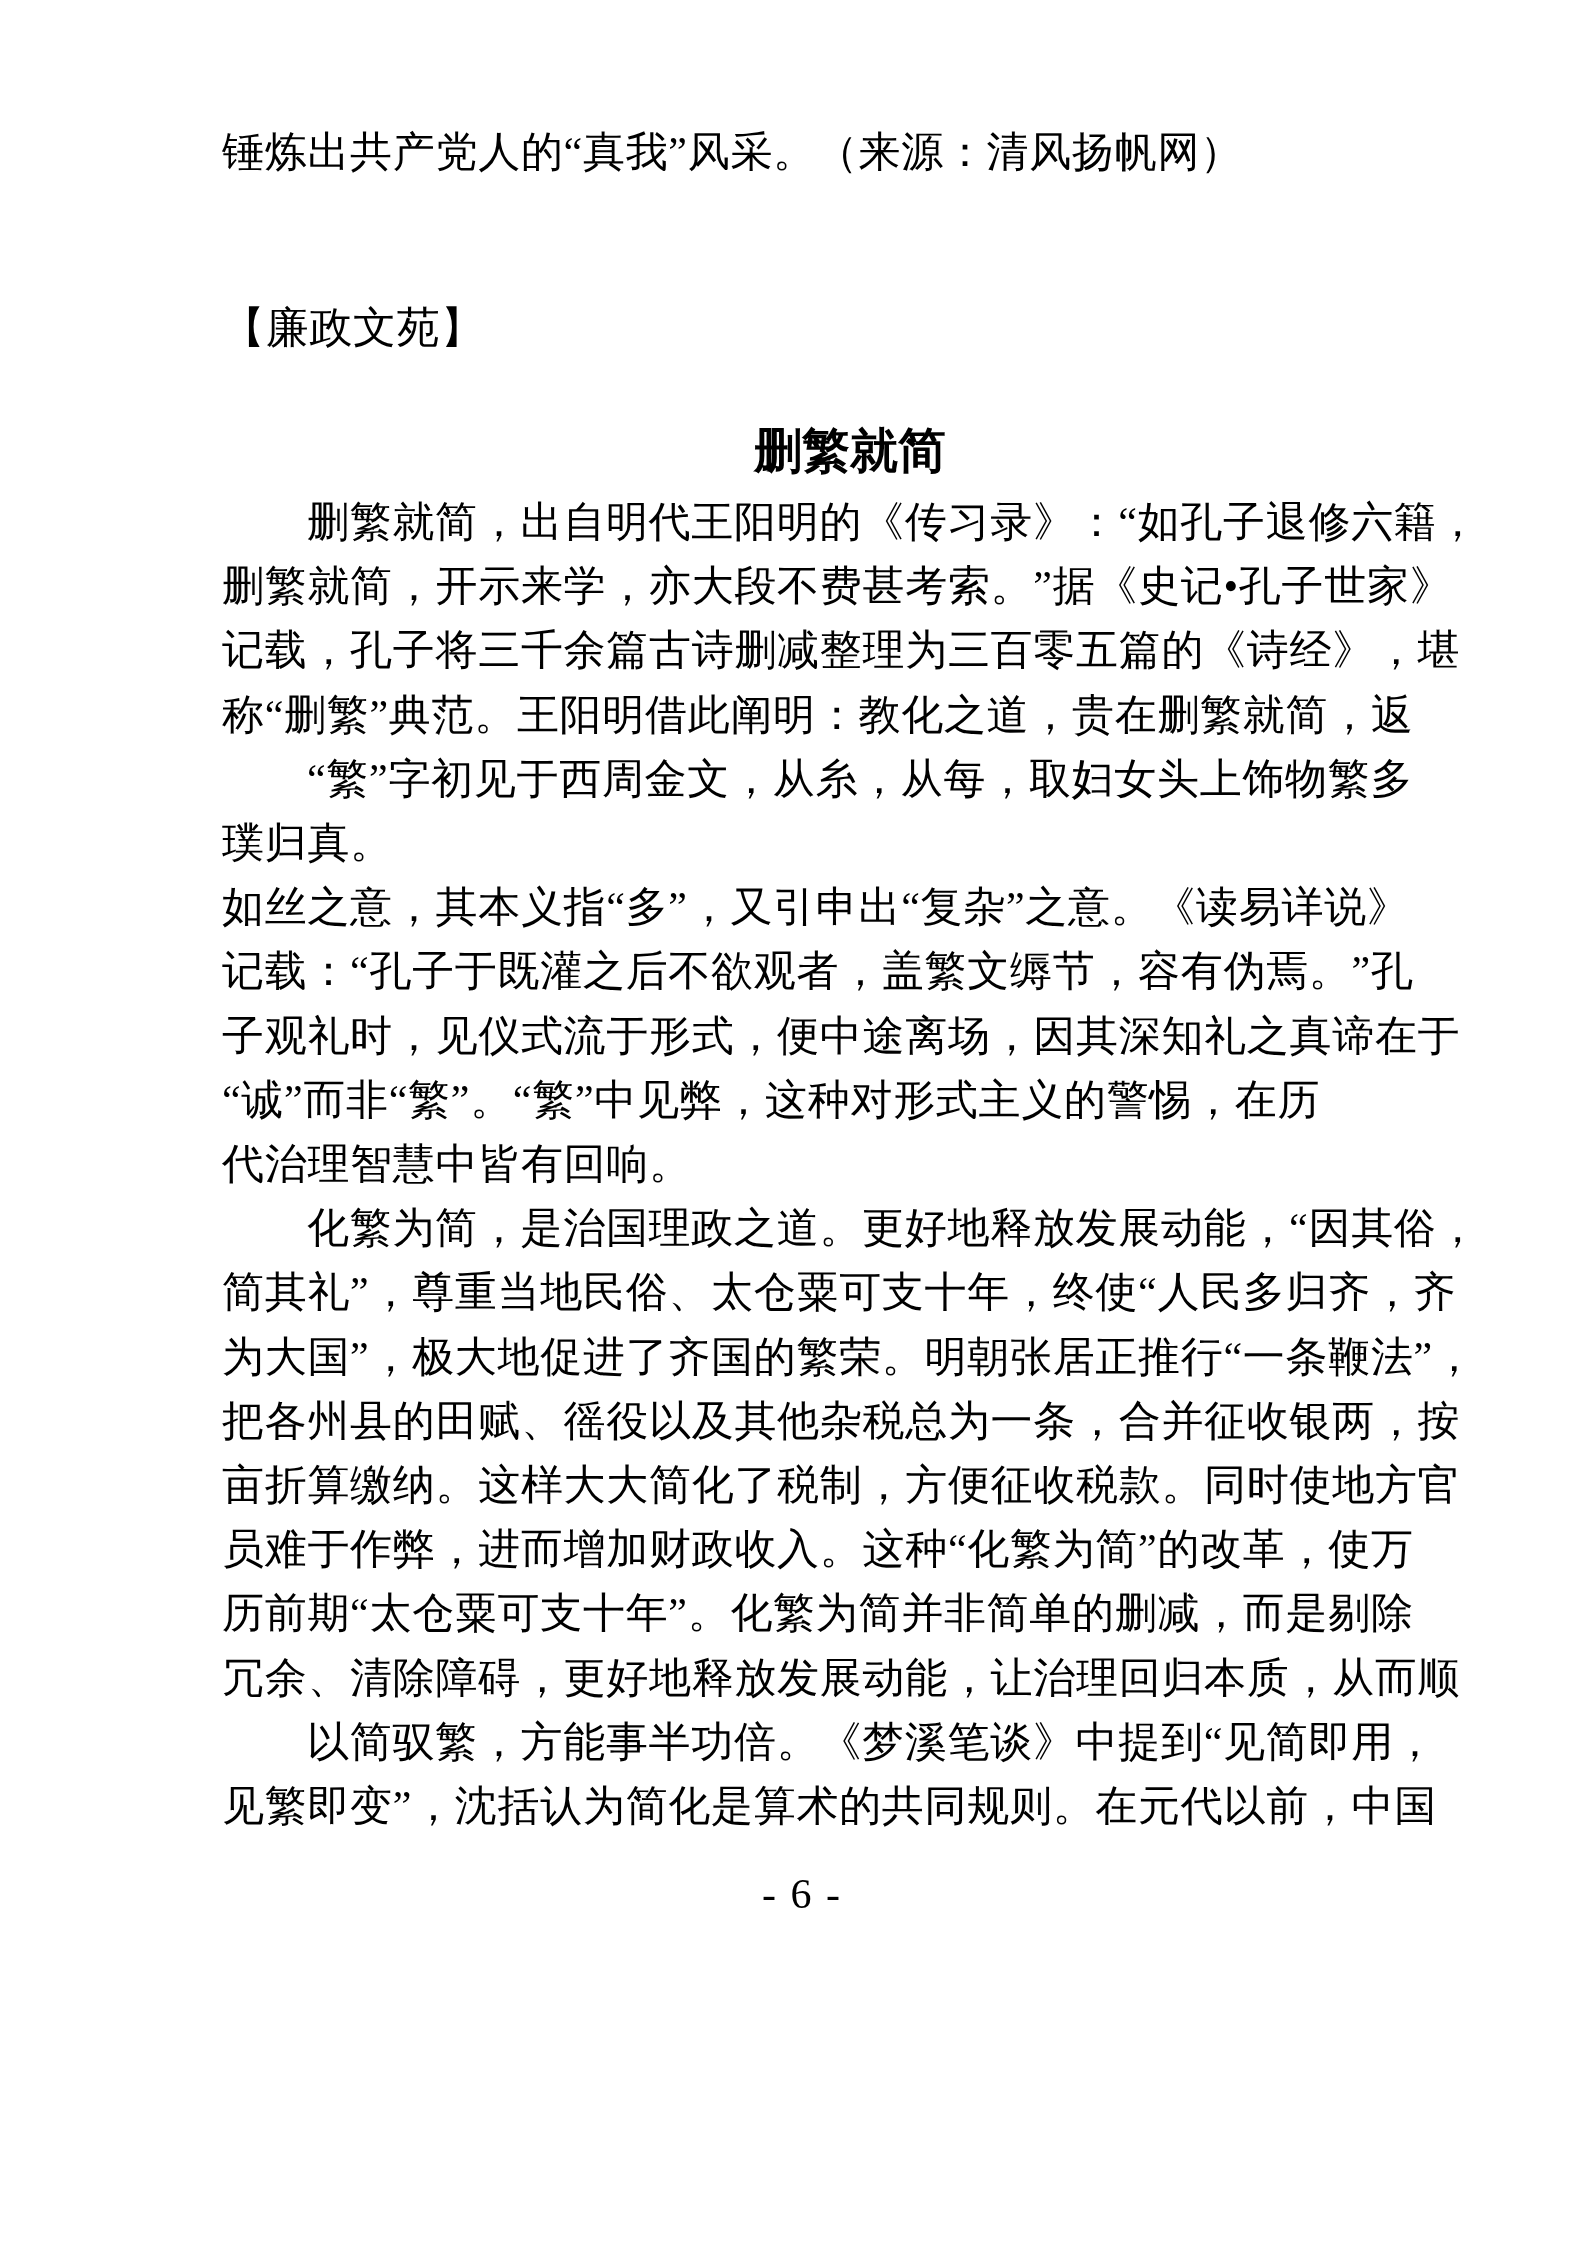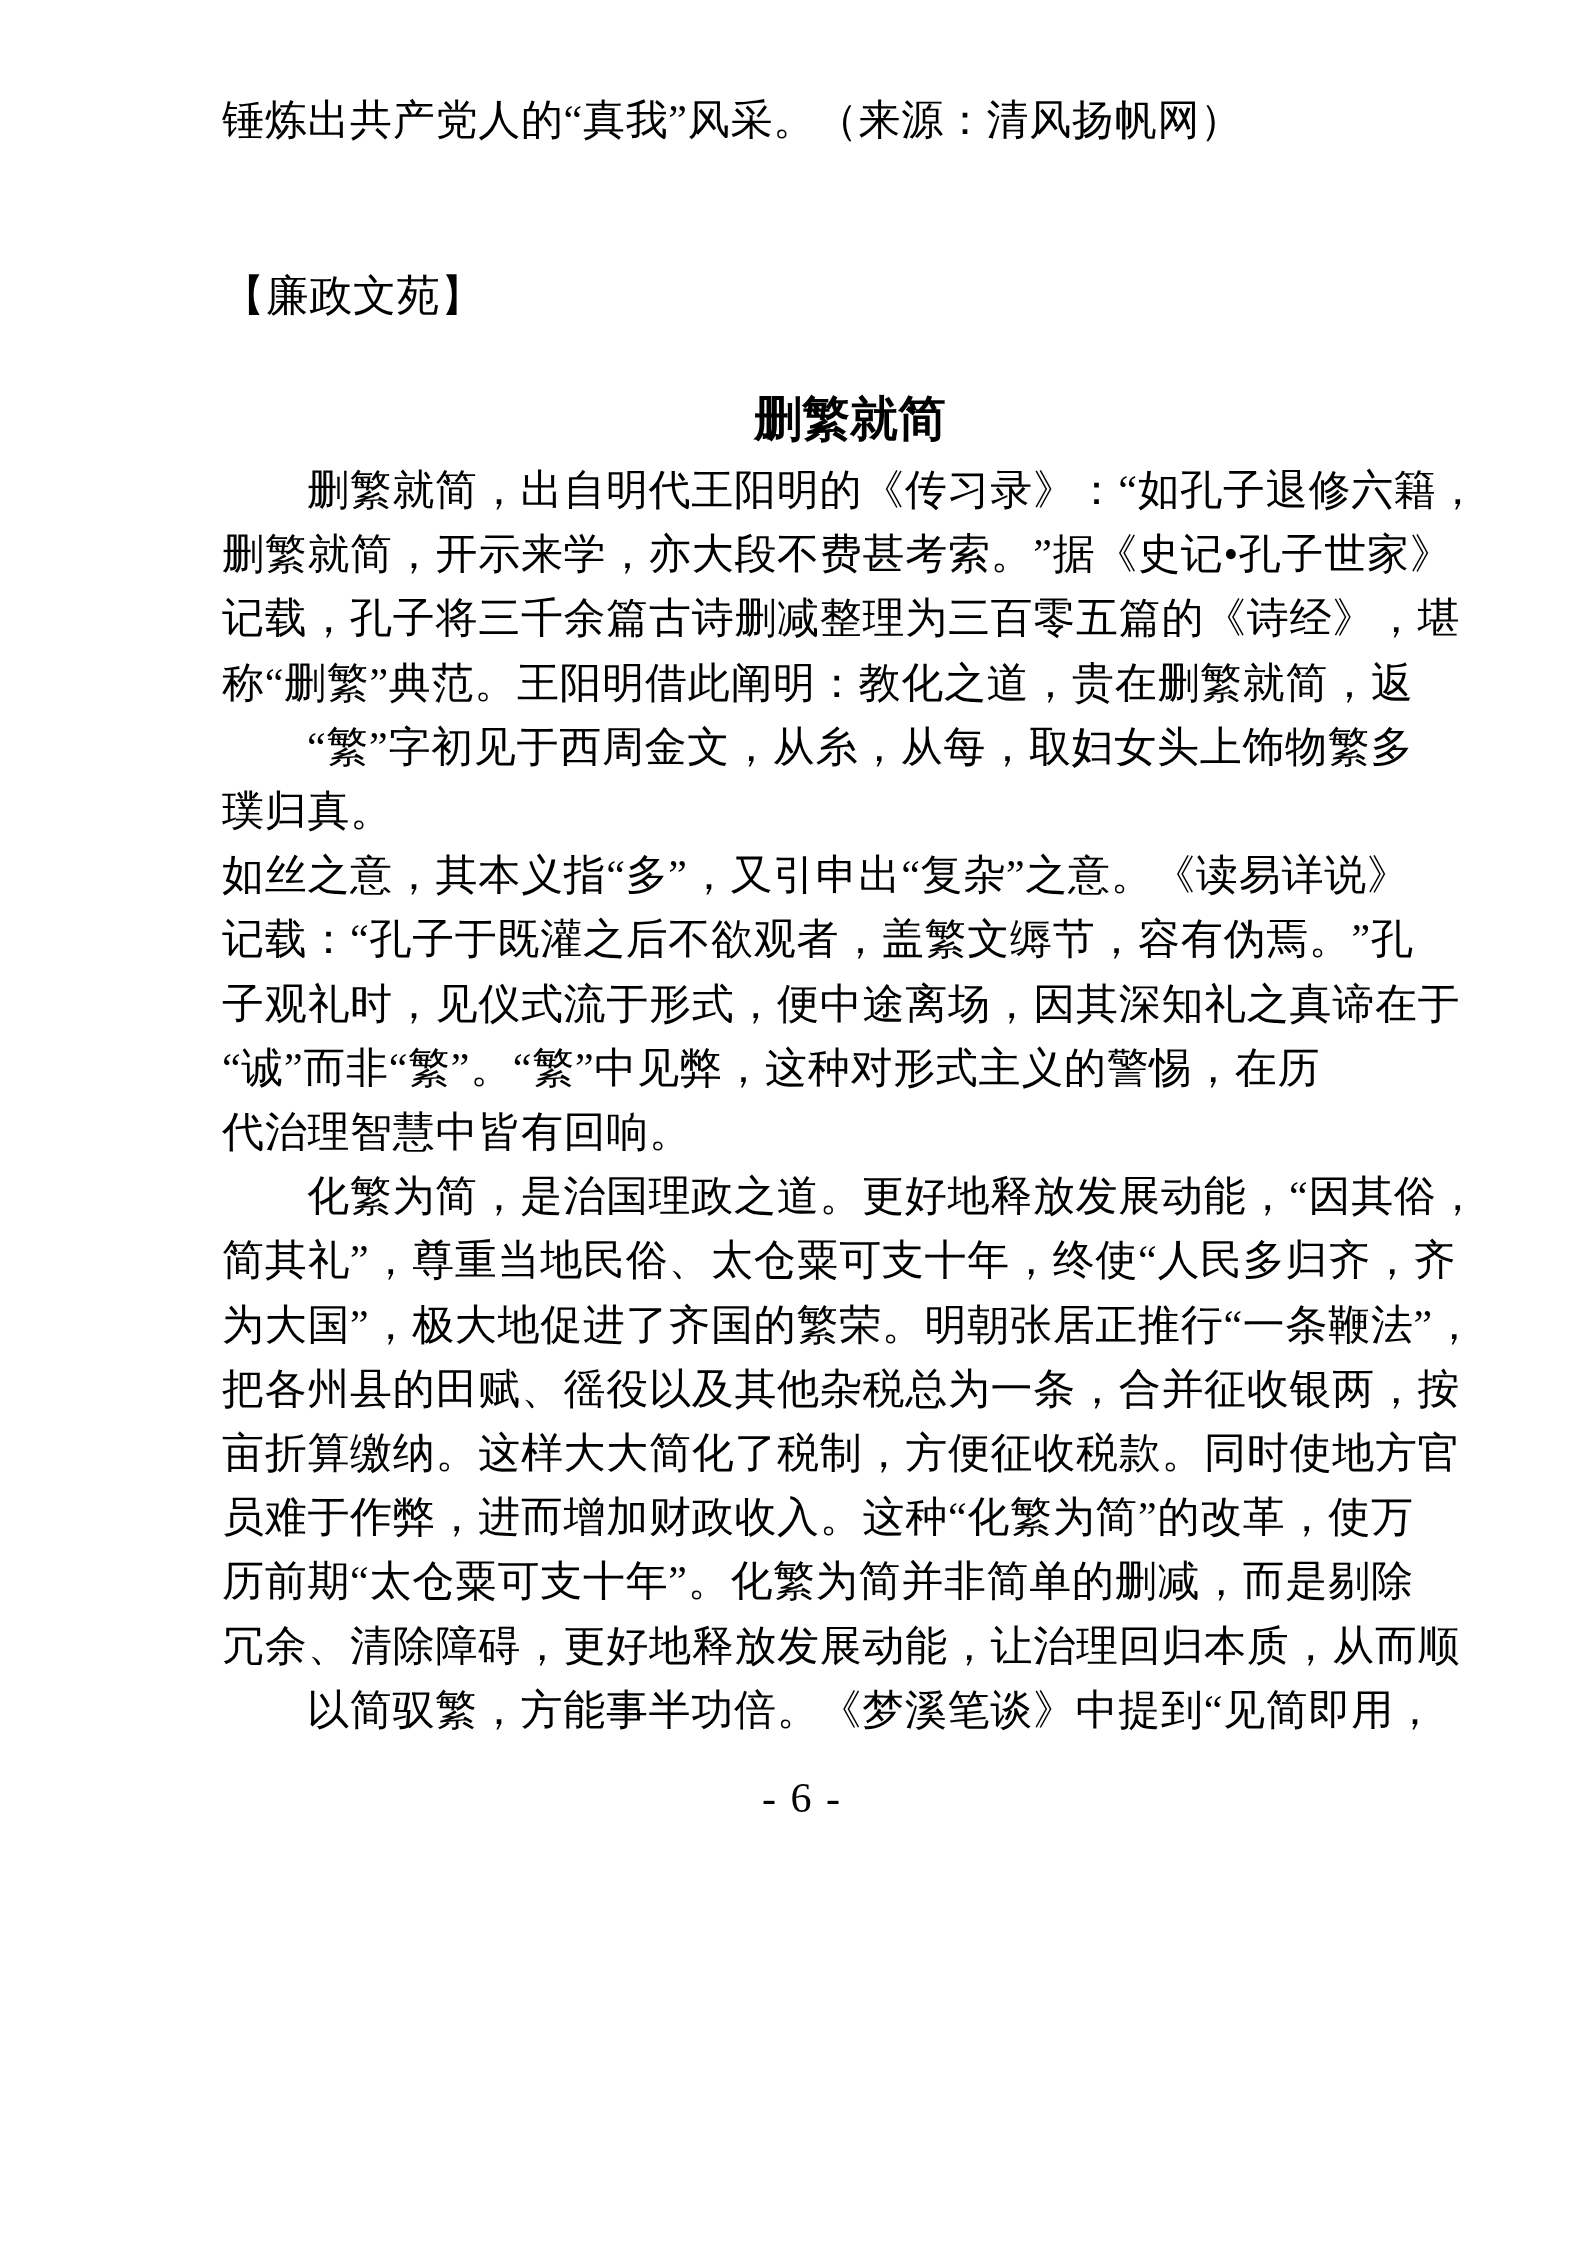--- a/index.html
+++ b/index.html
@@ -10,21 +10,21 @@
   .page {
     position: relative;
     width: 1587px;
     height: 2245px;
     background: #ffffff;
     color: #000000;
     font-family: "Liberation Serif", "DejaVu Serif", serif;
     overflow: hidden;
   }
   .content {
-    padding: 88px 140px 0 222px;
+    padding: 120px 140px 0 222px;
   }
   .header-line {
     font-size: 42px;
     line-height: 64px;
     letter-spacing: 0.7px;
     white-space: nowrap;
   }
   .section-label {
     margin-top: 112px;
     font-size: 43px;
@@ -94,19 +94,20 @@
       <div class="body-line indent">化繁为简，是治国理政之道。更好地释放发展动能，“因其俗，</div>
       <div class="body-line">简其礼”，尊重当地民俗、太仓粟可支十年，终使“人民多归齐，齐</div>
       <div class="body-line">为大国”，极大地促进了齐国的繁荣。明朝张居正推行“一条鞭法”，</div>
       <div class="body-line">把各州县的田赋、徭役以及其他杂税总为一条，合并征收银两，按</div>
       <div class="body-line">亩折算缴纳。这样大大简化了税制，方便征收税款。同时使地方官</div>
       <div class="body-line">员难于作弊，进而增加财政收入。这种“化繁为简”的改革，使万</div>
       <div class="body-line">历前期“太仓粟可支十年”。化繁为简并非简单的删减，而是剔除</div>
       <div class="body-line">冗余、清除障碍，更好地释放发展动能，让治理回归本质，从而顺</div>
 
       <div class="body-line indent">以简驭繁，方能事半功倍。《梦溪笔谈》中提到“见简即用，</div>
+      <div class="body-line">见繁即变”，沈括认为简化是算术的共同规则。在元代以前，中国</div>
 
     </div>
 
     <div class="page-number">- 6 -</div>
 
   </div>
 </div>
 
 </body></html>

